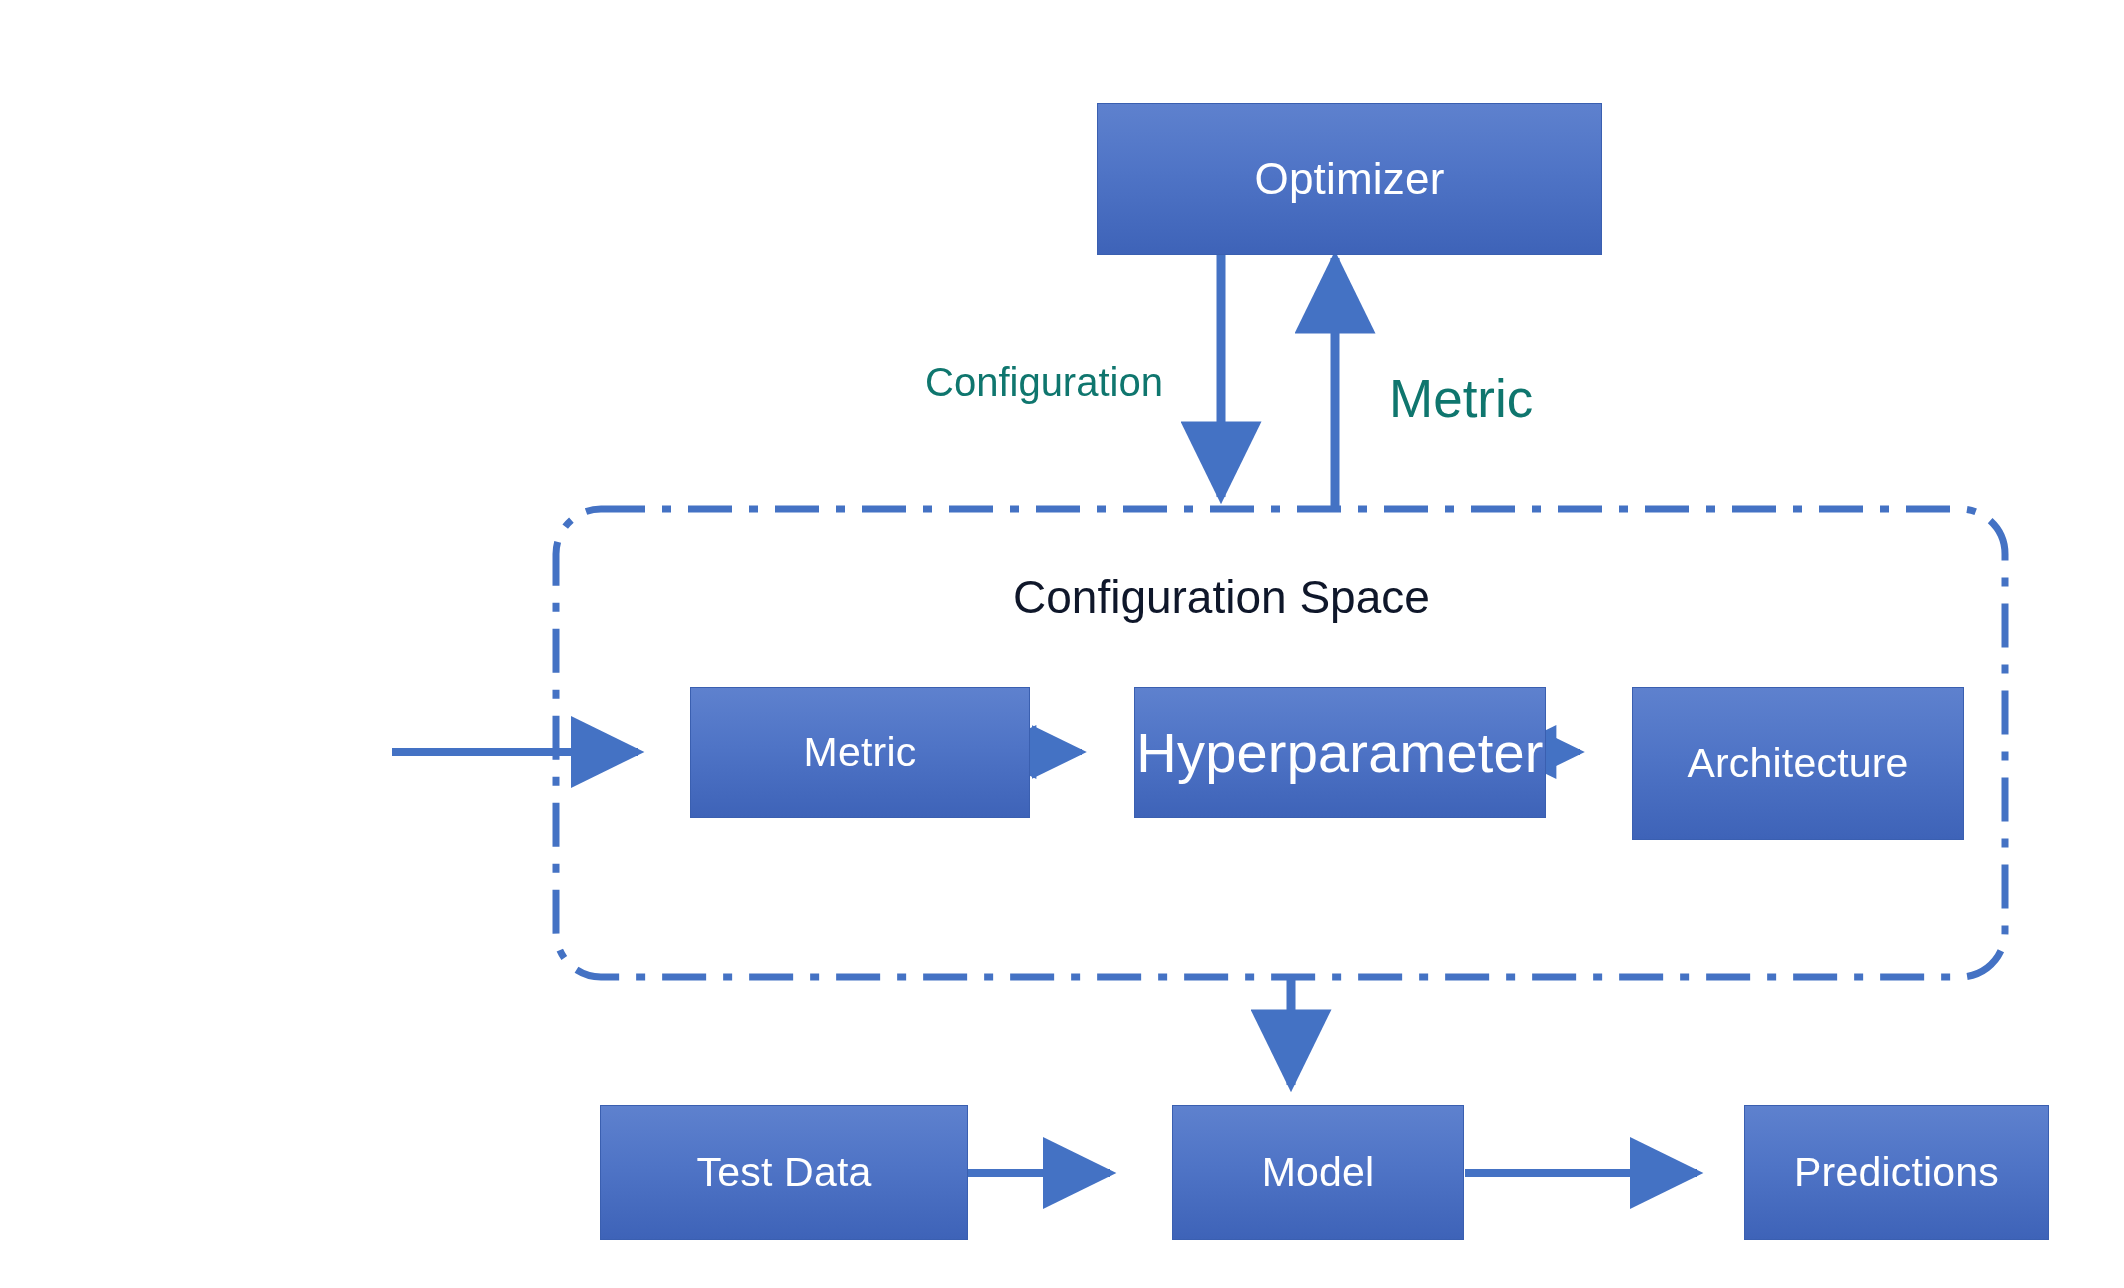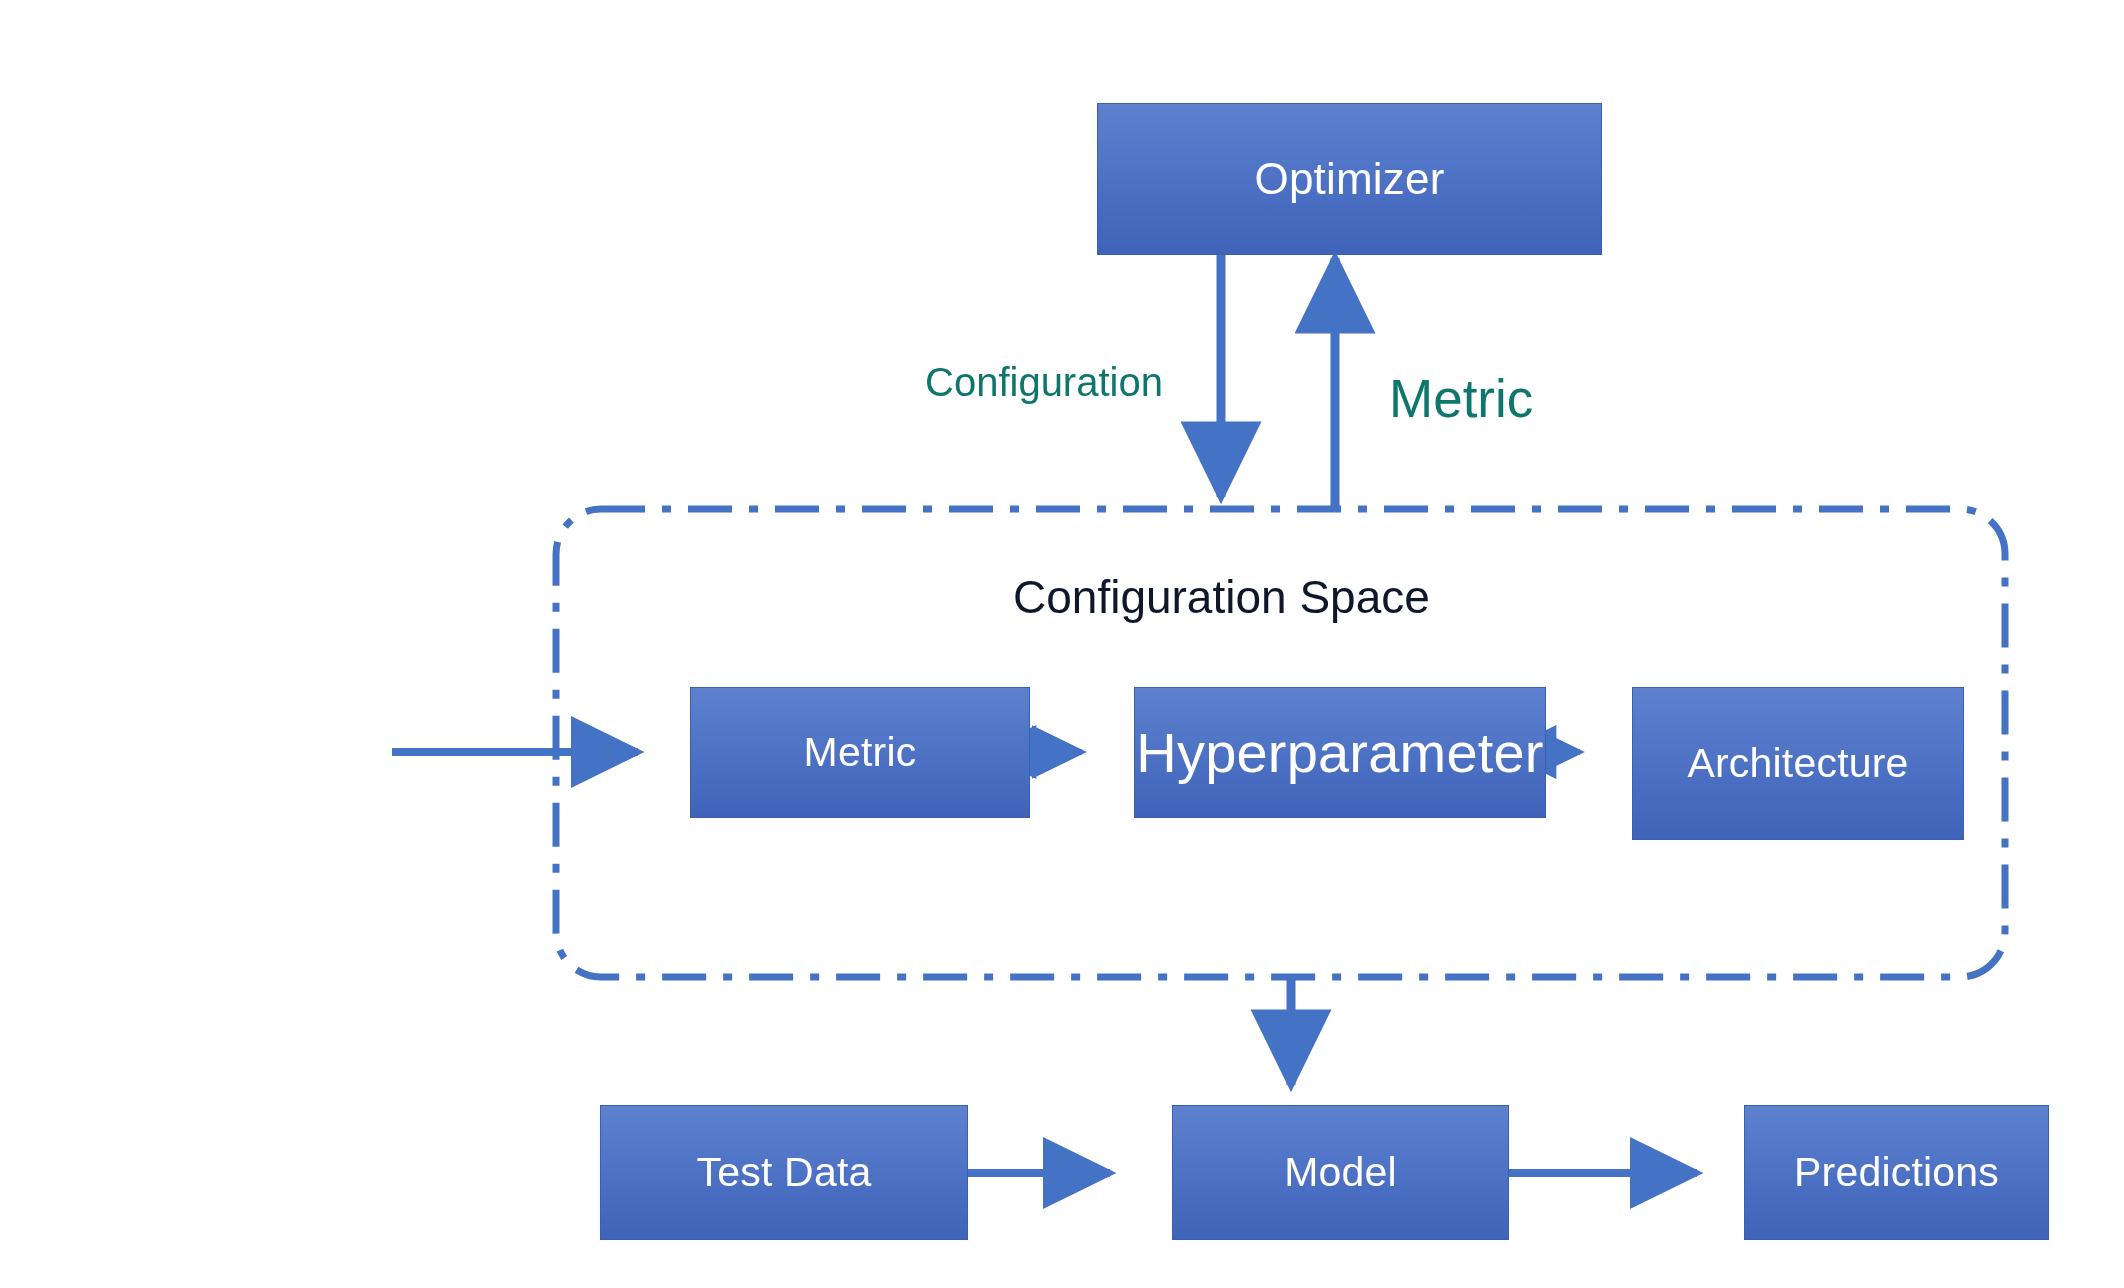--- a/index.html
+++ b/index.html
@@ -151,21 +151,21 @@
   </div>
 
   <div class="node" style="left:1588px; top:687px; width:332px; height:153px; font-size:41px;">
     <span>Architecture</span>
   </div>
 
   <div class="node" style="left:556px; top:1105px; width:368px; height:135px; font-size:41px;">
     <span>Test Data</span>
   </div>
 
-  <div class="node" style="left:1128px; top:1105px; width:337px; height:135px; font-size:41px;">
+  <div class="node" style="left:1128px; top:1105px; width:292px; height:135px; font-size:41px;">
     <span>Model</span>
   </div>
 
   <div class="node" style="left:1700px; top:1105px; width:305px; height:135px; font-size:41px;">
     <span>Predictions</span>
   </div>
 
 </div>
 
 </body></html>

